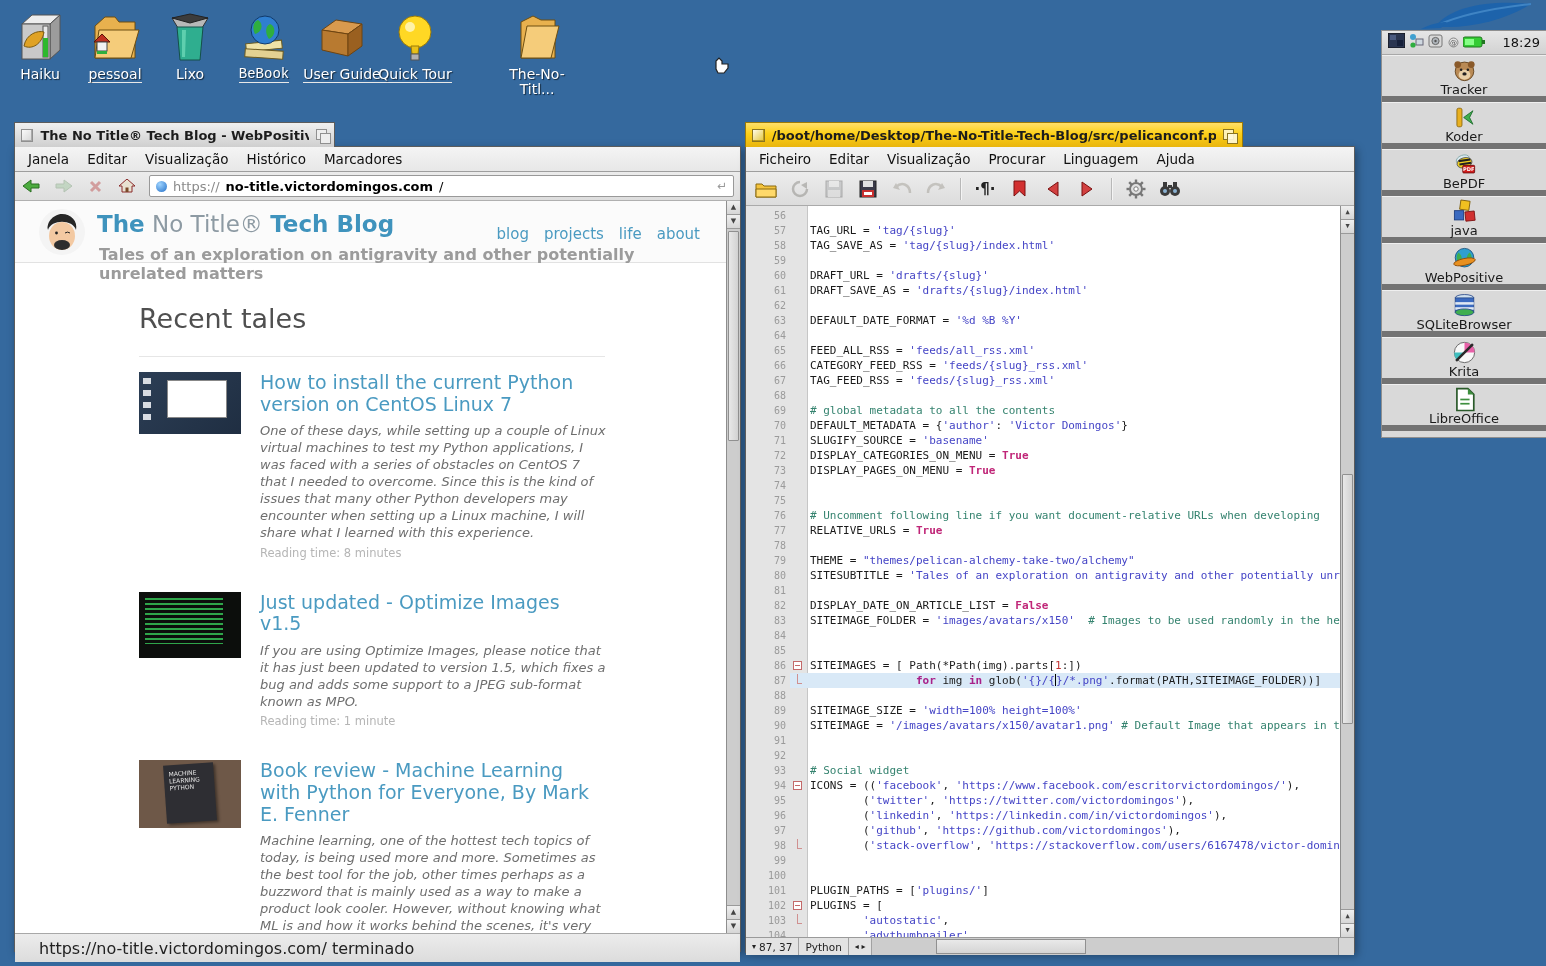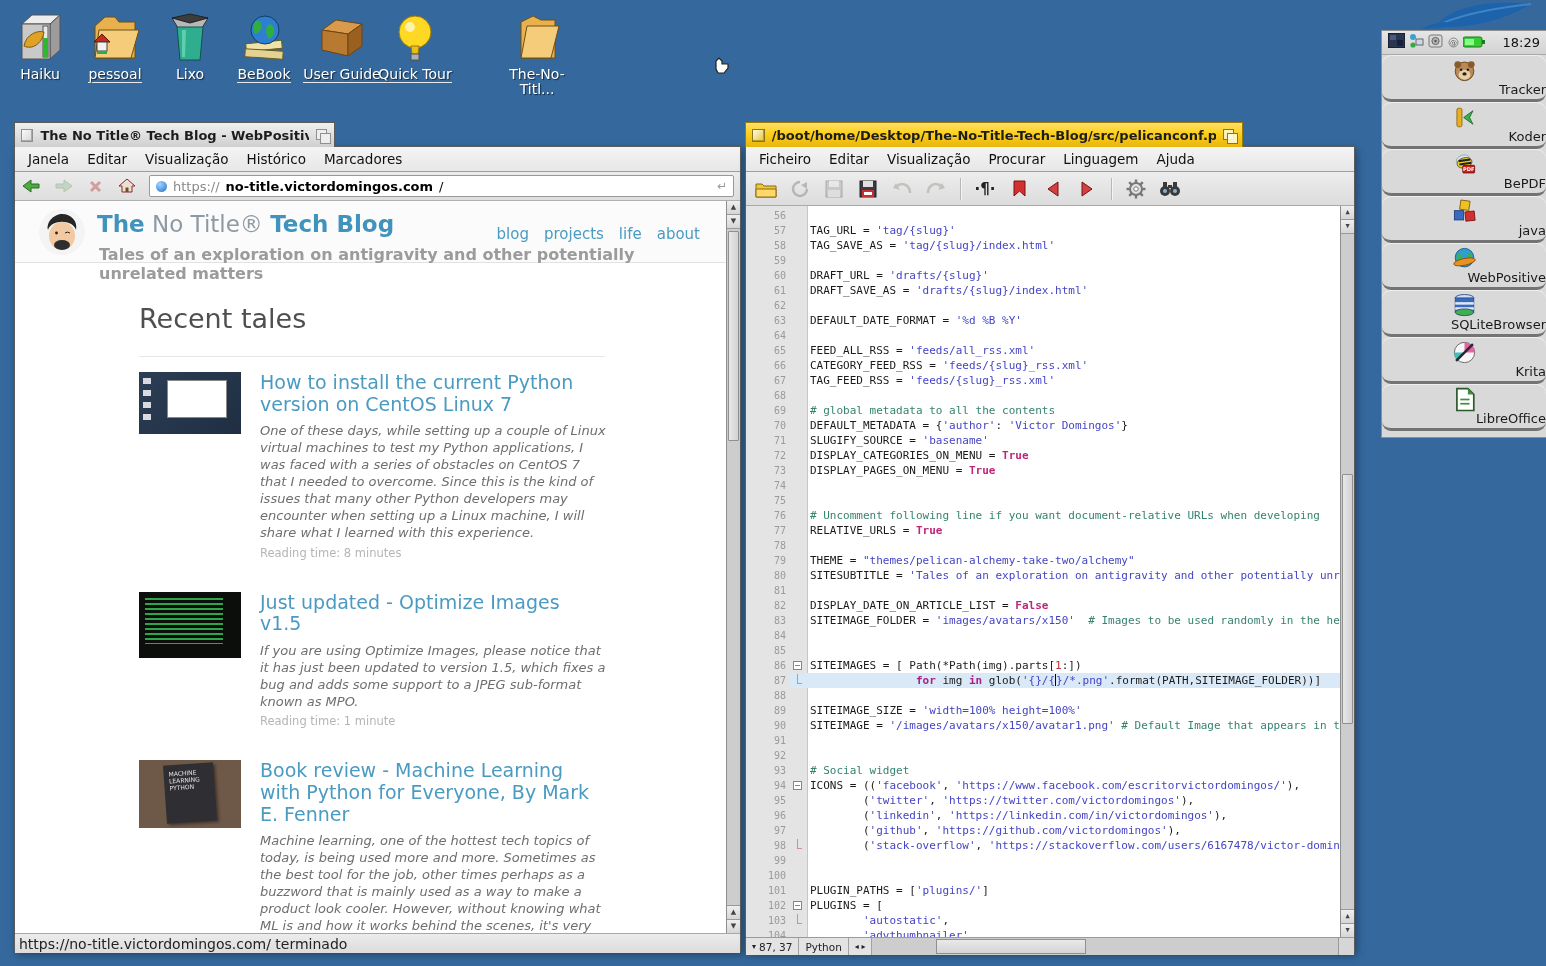--- a/index.html
+++ b/index.html
@@ -14,22 +14,22 @@
     margin-top:3px;display:inline-block;line-height:15px;}
   .dicon .dlabel.u{border-bottom:1px solid #e8e8e8;}
 
   
   #deskbar{position:absolute;right:0;top:0;width:165px;height:438px;}
   #db-leaf{height:30px;position:relative;}
   #db-body{background:#d9d9d9;border:1px solid #8f8f8f;border-right:none;height:408px;}
   #db-tray{height:24px;background:linear-gradient(#e6e6e6,#d2d2d2);border-bottom:1px solid #a8a8a8;
     display:flex;align-items:center;padding:0 6px;gap:4px;}
   #db-clock{margin-left:auto;font-size:13px;color:#111;}
-  .db-item{height:47px;border-bottom:3px solid #737373;box-shadow:inset 0 1px 0 #efefef;
-    text-align:right;padding-top:2px;border-radius:9px;}
+  .db-item{height:47px;border-bottom:6px solid #737373;box-shadow:inset 0 1px 0 #efefef;
+    text-align:center;padding-top:2px;}
   .db-item .ilabel{font-size:13px;color:#1a1a1a;line-height:14px;display:block;margin-top:-1px;}
   .db-item svg{width:27px;height:27px;display:block;margin:0 auto;}
   .tray-ic{display:inline-block;}
 
   
   .window{position:absolute;background:#d6d6d6;border:1px solid #5c5c5c;
     box-shadow:2px 3px 8px rgba(0,0,0,.35);}
   .titletab{position:absolute;top:-25px;left:-1px;height:25px;border:1px solid #5c5c5c;
     border-bottom:none;display:flex;align-items:center;padding:0 6px;gap:7px;}
   .titletab.active{background:linear-gradient(#ffe06a 0%,#fccf17 45%,#e9b50e 100%);border-color:#9c7a08;}
@@ -52,22 +52,22 @@
   #btoolbar{height:29px;background:linear-gradient(#ececec,#dedede);border-bottom:1px solid #b0b0b0;
     display:flex;align-items:center;padding:0 6px;gap:12px;}
   .navbtn{width:20px;height:20px;display:flex;align-items:center;justify-content:center;}
   #urlbox{flex:1;height:22px;background:#fff;border:1px solid #999;border-radius:2px;
     display:flex;align-items:center;padding:0 6px;gap:6px;font-size:13px;}
   #url-favicon{width:11px;height:11px;border-radius:50%;background:radial-gradient(circle at 35% 30%,#9fd4ff,#2470c8);flex:none;}
   #url-scheme{color:#8a8a8a;} #url-host{color:#000;font-weight:bold;} #url-path{color:#000;}
   #url-enter{margin-left:auto;color:#9a9a9a;font-size:12px;}
   #bcontent{position:relative;height:732px;background:#fff;overflow:hidden;}
   #bpage{position:absolute;left:0;top:0;right:14px;bottom:0;overflow:hidden;}
-  #bstatus{height:20px;background:linear-gradient(#ececec,#dcdcdc);border-top:1px solid #a8a8a8;
-    font-size:14px;color:#222;display:flex;align-items:center;padding:0 4px;}
+  #bstatus{height:29px;background:linear-gradient(#ececec,#dcdcdc);border-top:1px solid #a8a8a8;
+    font-size:16px;color:#222;display:flex;align-items:center;padding:0 24px;}
 
   
   #blog-header{height:62px;background:#fbfbfb;border-bottom:1px solid #e2e2e2;position:relative;}
   #blog-avatar{position:absolute;left:24px;top:8px;width:46px;height:46px;border-radius:50%;overflow:hidden;}
   #blog-brand{position:absolute;left:82px;top:10px;font-size:23px;white-space:nowrap;}
   .brand-strong{color:#3f93bd;font-weight:bold;}
   .brand-mid{color:#8d9aa3;font-weight:normal;}
   #blog-tagline{position:absolute;left:84px;top:44px;font-size:16px;color:#9b9b9b;font-weight:bold;}
   #blog-nav{position:absolute;right:26px;top:24px;display:flex;gap:15px;}
   #blog-nav .nlink{color:var(--link,#4a9ac1);font-size:15px;}
@@ -154,21 +154,21 @@
           <polygon points="5,30 13,22 21,30" fill="#c03020" stroke="#5a1408"></polygon>
           <rect x="8" y="30" width="10" height="9" fill="#f2f2f2" stroke="#444"></rect>
           <rect x="8" y="39" width="10" height="3" fill="#2fae3f"></rect>
         </svg></span><span class="dlabel u">pessoal</span></div>
     <div class="dicon" style="left: 146px; top: 12px;"><span class="glyph"><svg viewBox="0 0 52 52">
           <polygon points="8,6 44,6 38,16 14,16" fill="#b8b8b8" stroke="#333"></polygon>
           <polygon points="8,6 26,2 44,6 26,11" fill="#3c3c3c" stroke="#222"></polygon>
           <path d="M13 15 L39 15 L36 48 L16 48 Z" fill="#2fae8f" stroke="#14504a"></path>
           <path d="M18 18 L22 18 L21 45 L18 45 Z" fill="#5ecfae"></path>
         </svg></span><span class="dlabel">Lixo</span></div>
-    <div class="dicon" style="left: 220px; top: 12px;"><span class="glyph"><svg viewBox="0 0 52 52">
+    <div class="dicon" style="left: 220px; top: 12px; font-family: Liberation Mono, monospace;"><span class="glyph"><svg viewBox="0 0 52 52">
           <rect x="8" y="30" width="36" height="8" fill="#efe3a8" stroke="#6a5a20" transform="rotate(-6 26 34)"></rect>
           <rect x="7" y="38" width="38" height="8" fill="#e3d292" stroke="#6a5a20" transform="rotate(4 26 42)"></rect>
           <circle cx="27" cy="18" r="14" fill="#2f7fd0" stroke="#123a6a"></circle>
           <path d="M20 8 C26 12 24 20 17 22 C14 16 15 10 20 8 Z" fill="#2fae3f"></path>
           <path d="M32 12 C38 14 38 24 31 27 C27 22 27 14 32 12 Z" fill="#2fae3f"></path>
         </svg></span><span class="dlabel u">BeBook</span></div>
     <div class="dicon" style="left: 298px; top: 12px;"><span class="glyph"><svg viewBox="0 0 52 52">
           <polygon points="6,18 20,8 46,12 32,22" fill="#d99a4e" stroke="#6e4410"></polygon>
           <polygon points="6,18 32,22 32,44 6,38 Z" fill="#b87a30" stroke="#6e4410"></polygon>
           <polygon points="32,22 46,12 46,34 32,44" fill="#9a6020" stroke="#6e4410"></polygon>

